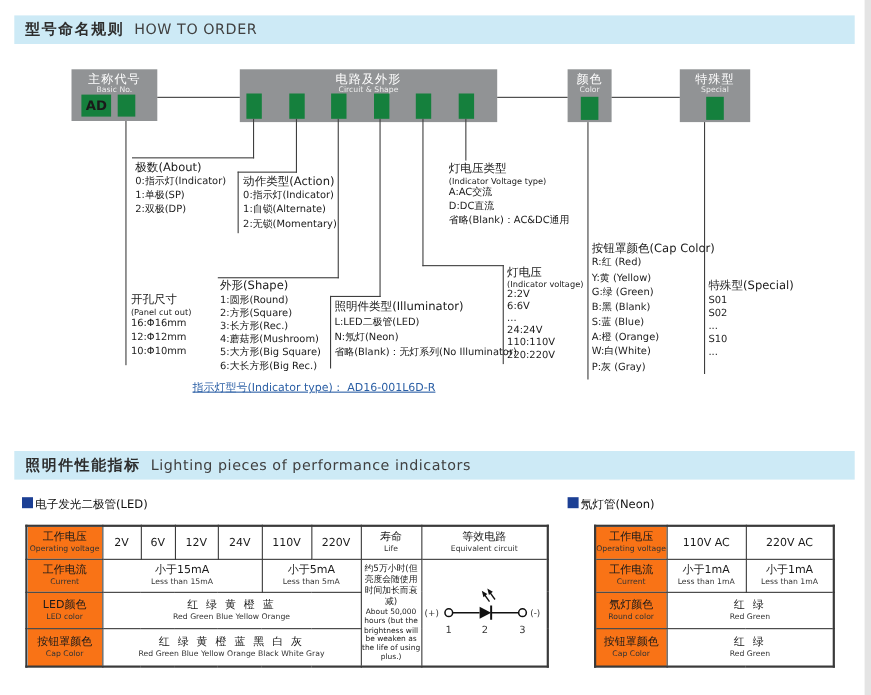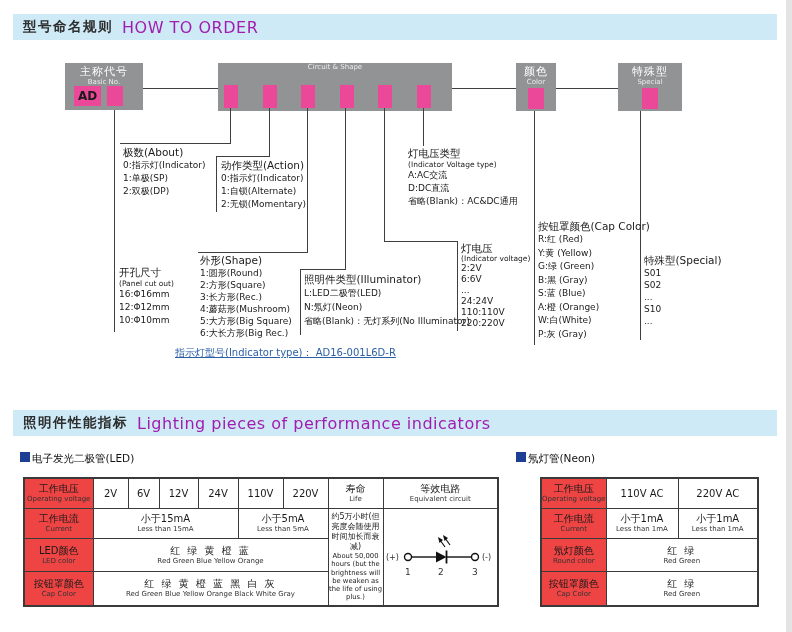--- a/index.html
+++ b/index.html
@@ -1,39 +1,39 @@
 <!DOCTYPE html>
 <html><head>
 <meta charset="utf-8">
 <style>
   html,body{margin:0;padding:0}
   body{width:792px;height:632px;position:relative;background:#fff;
        font-family:"DejaVu Sans","Liberation Sans",sans-serif;color:#1a1a1a;overflow:hidden}
   .titlebar{position:absolute;left:13px;width:764px;height:26px;background:#cdeaf6;
             display:flex;align-items:center;padding-left:10px;box-sizing:border-box;gap:9px}
   .tb-zh{font-size:13.5px;color:#2d2d2d;letter-spacing:1.5px;font-weight:bold}
-  .tb-en{font-size:16px;color:#a21caf;letter-spacing:.5px}
+  .tb-en{font-size:13px;color:#404040;letter-spacing:.5px}
   .gbox{position:absolute;background:#919395;color:#fff;text-align:center;box-sizing:border-box}
   .gb-zh{font-size:11px;line-height:12px;padding-top:3px;letter-spacing:1px}
   .gb-en{font-size:7px;line-height:8px;color:#ececec}
-  .wbox{position:absolute;background:#ec4899}
+  .wbox{position:absolute;background:#15803d}
   .wbox span{display:block;text-align:center;font-size:12px;font-weight:bold;color:#1a1a1a;line-height:20px}
   .ln{position:absolute;background:#3f3f3f}
   .tblock{position:absolute}
   .tblock div{font-size:9px;line-height:13px;white-space:nowrap;color:#1a1a1a}
   .tblock .bt{font-size:10.5px}
   .tblock .sm{font-size:7.5px;line-height:9px}
   .ex{position:absolute}
   .ex div{font-size:10px;line-height:13px;color:#2b5fa5;text-decoration:underline;white-space:nowrap}
   .ex .ind{margin-left:72px}
   .sublabel{position:absolute;display:flex;align-items:flex-start;font-size:10.5px;color:#111}
   .bullet{width:10px;height:10px;background:#1c3f94;display:inline-block;margin-right:2px}
   table.spec{position:absolute;border-collapse:collapse;border:2px solid #3a3a3a;table-layout:fixed}
   .spec td{border:1.5px solid #3a3a3a;text-align:center;vertical-align:middle;padding:0;overflow:hidden}
-  .spec .hd{background:#ef4444}
+  .spec .hd{background:#f97316}
   .zh{font-size:10px;line-height:12px;color:#1a1a1a}
   .en{font-size:7px;line-height:8px;color:#333}
   .val{font-size:10px}
   .cv .zh{letter-spacing:2px}
   .life-cell{text-align:left;vertical-align:top;padding:2px 1px}
   .life-zh{font-size:8px;line-height:10px;white-space:normal;color:#1a1a1a}
   .life-en{font-size:6.8px;line-height:8.2px;white-space:normal;color:#222}
   .edge{position:absolute;left:786px;top:0;width:6px;height:632px;background:#e4e4e4}
 </style>
 </head>
@@ -47,20 +47,21 @@
 <div class="gbox" style="left:65px;top:63px;width:78px;height:47px">
   <div class="gb-zh">主称代号</div>
   <div class="gb-en">Basic No.</div>
   <div class="wbox" style="left:9px;top:23px;width:27px;height:20px">
     <span>AD</span>
   </div>
   <div class="wbox" style="left:42px;top:23px;width:16px;height:20px"></div>
 </div>
 
 <div class="gbox" style="left:218px;top:63px;width:234px;height:48px">
+  <div class="gb-zh">电路及外形</div>
   <div class="gb-en">Circuit &amp; Shape</div>
   <div class="wbox" style="left:6px;top:22px;width:14px;height:23px"></div>
   <div class="wbox" style="left:45px;top:22px;width:14px;height:23px"></div>
   <div class="wbox" style="left:83px;top:22px;width:14px;height:23px"></div>
   <div class="wbox" style="left:122px;top:22px;width:14px;height:23px"></div>
   <div class="wbox" style="left:160px;top:22px;width:14px;height:23px"></div>
   <div class="wbox" style="left:199px;top:22px;width:14px;height:23px"></div>
 </div>
 
 <div class="gbox" style="left:516px;top:63px;width:40px;height:48px">
@@ -152,21 +153,21 @@
   <div style="line-height:11px">24:24V</div>
   <div style="line-height:11px">110:110V</div>
   <div style="line-height:11px">220:220V</div>
 </div>
 
 <div class="tblock" style="left:538px;top:219px">
   <div class="bt" style="line-height:14px">按钮罩颜色(Cap Color)</div>
   <div style="line-height:13.5px">R:红 (Red)</div>
   <div style="line-height:13.5px">Y:黄 (Yellow)</div>
   <div style="line-height:13.5px">G:绿 (Green)</div>
-  <div style="line-height:13.5px">B:黑 (Gray)</div>
+  <div style="line-height:13.5px">B:黑 (Blank)</div>
   <div style="line-height:13.5px">S:蓝 (Blue)</div>
   <div style="line-height:13.5px">A:橙 (Orange)</div>
   <div style="line-height:13.5px">W:白(White)</div>
   <div style="line-height:13.5px">P:灰 (Gray)</div>
 </div>
 
 <div class="tblock" style="left:644px;top:254px">
   <div class="bt">特殊型(Special)</div>
   <div style="line-height:12px">S01</div>
   <div style="line-height:12px">S02</div>

